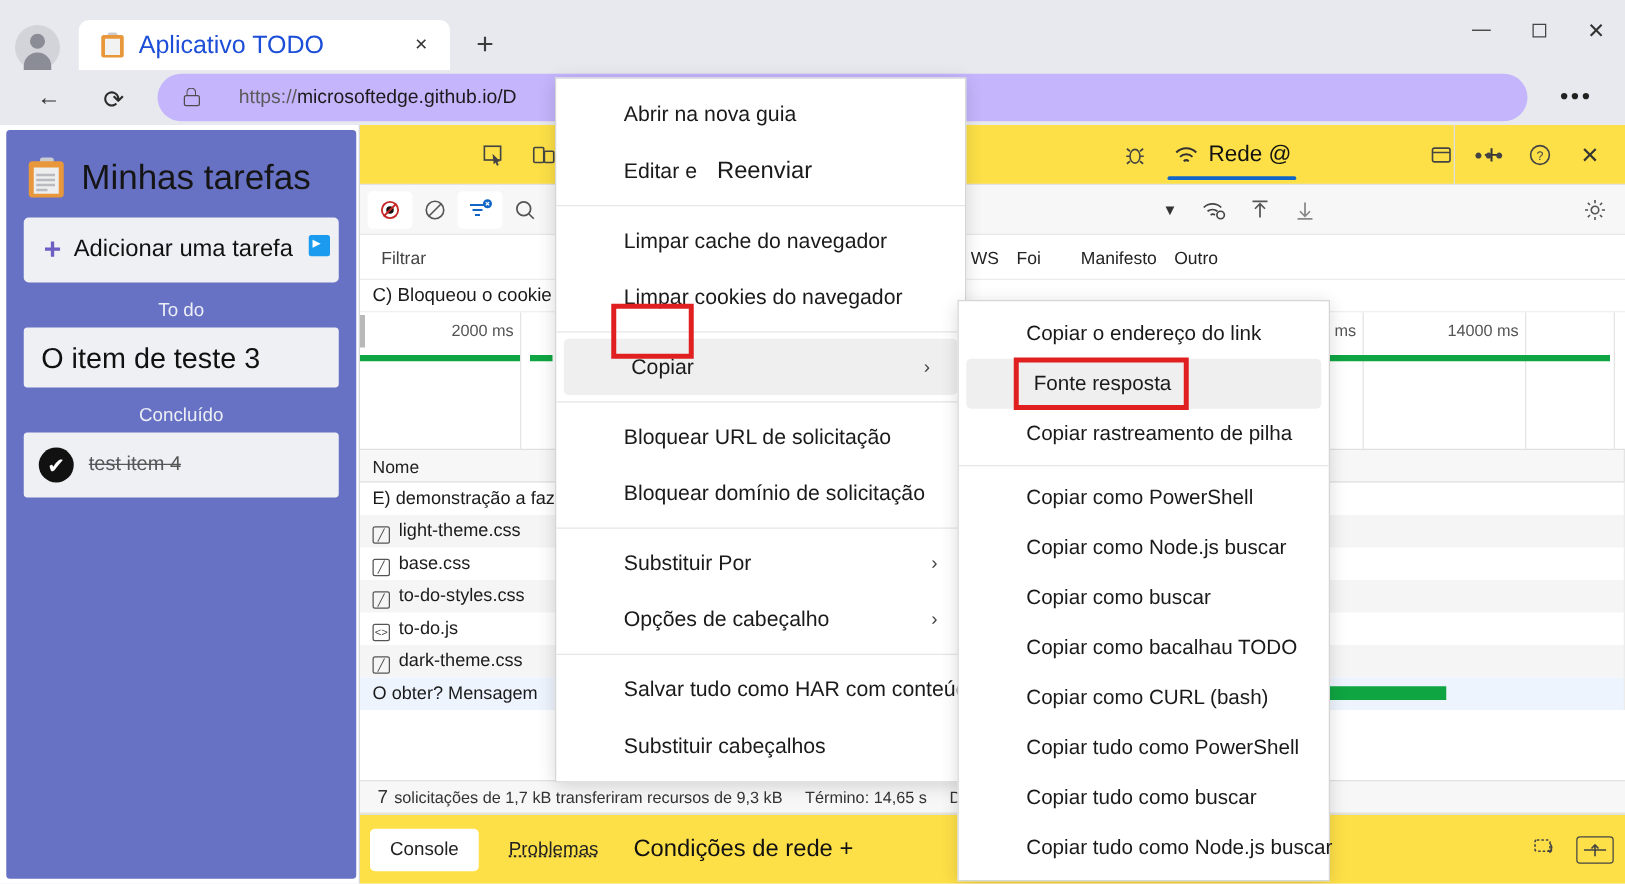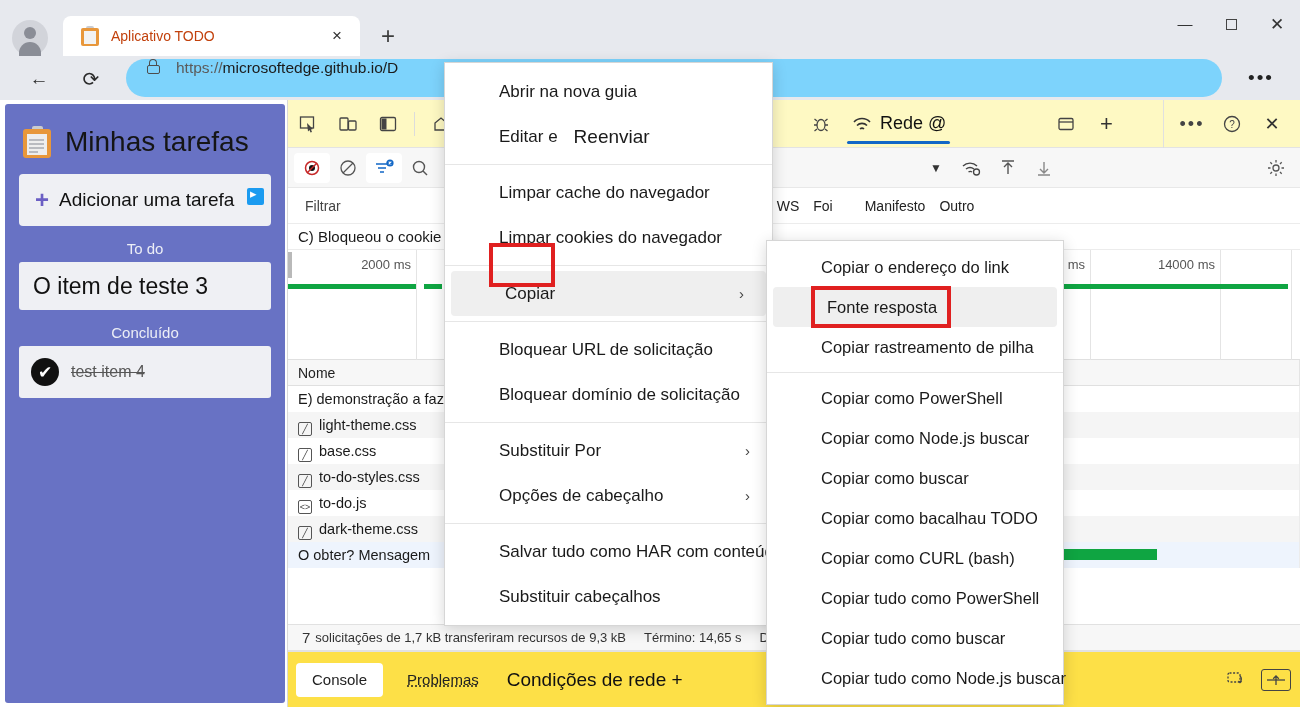--- a/index.html
+++ b/index.html
@@ -44,21 +44,21 @@
     background: #e8973b; border-radius: 2px;
   }
   .tab-favicon .clip-paper {
     position: absolute; left: 3px; top: 5px; width: 12px; height: 13px;
     background: #f2f2f2;
   }
   .tab-favicon .clip-top {
     position: absolute; left: 5px; top: 0px; width: 8px; height: 5px;
     background: #c9cbd0; border-radius: 2px;
   }
-  .tab-title { font-size: 14px; color: #c2410c; flex: 1 1 auto; white-space: nowrap; }
+  .tab-title { font-size: 20px; color: #1d4ed8; flex: 1 1 auto; white-space: nowrap; }
   .tab-close {
     width: 26px; height: 26px; border-radius: 4px; color: #333;
     display: flex; align-items: center; justify-content: center; font-size: 17px;
     font-family: "Liberation Sans", sans-serif;
   }
   .new-tab {
     position: absolute; left: 372px; top: 20px; width: 32px; height: 32px;
     display: flex; align-items: center; justify-content: center;
     font-size: 24px; color: #3c3c3c; font-weight: 300;
   }
@@ -74,22 +74,23 @@
   .addressbar-row { position: absolute; left: 0; top: 56px; width: 1300px; height: 44px; }
   .nav-btn {
     position: absolute; top: 6px; width: 34px; height: 34px;
     display: flex; align-items: center; justify-content: center;
     color: #2b2b2b; font-size: 19px;
   }
   .nav-back { left: 22px; }
   .nav-reload { left: 74px; font-size: 20px; }
   .omnibox {
     position: absolute; left: 126px; top: 3px; width: 1096px; height: 38px;
-    background: #7dd3fc; border-radius: 19px; display: flex; align-items: flex-start;
+    background: #c4b5fd; border-radius: 19px; display: flex; align-items: center;
     padding-left: 20px;
+    gap: 15px;
   }
   .lock-icon { width: 14px; height: 16px; position: relative; margin-right: 16px; flex: 0 0 auto; }
   .lock-icon .shackle {
     position: absolute; left: 3px; top: 0; width: 8px; height: 7px;
     border: 1.4px solid #4d4d4d; border-bottom: none; border-radius: 4px 4px 0 0;
   }
   .lock-icon .body {
     position: absolute; left: 0.5px; top: 6px; width: 13px; height: 9px;
     border: 1.4px solid #4d4d4d; border-radius: 2px;
   }
@@ -147,22 +148,22 @@
   .task-done-text {
     font-size: 16px; color: #565656; margin-left: 12px; text-decoration: line-through;
   }
 
   
   .devtools {
     position: absolute; left: 287px; top: 0; width: 1013px; height: 607px;
     background: #ffffff; border-left: 1px solid #d8d8d8;
   }
   .dt-tabbar {
-    position: relative; height: 48px; background: #fef9c3;
-    border-bottom: 1px solid #e3e3e3; display: flex; align-items: center;
+    position: relative; height: 48px; background: #fde047;
+    border-bottom: 1px solid #e3e3e3; display: flex; align-items: center; justify-content: center;
   }
   .dt-icon-btn {
     width: 40px; height: 36px; display: flex; align-items: center; justify-content: center;
     color: #444; flex: 0 0 auto;
   }
   .dt-tab {
     display: flex; align-items: center; height: 48px; padding: 0 10px; font-size: 18px;
     color: #111; position: relative;
   }
   .dt-tab.active::after {

